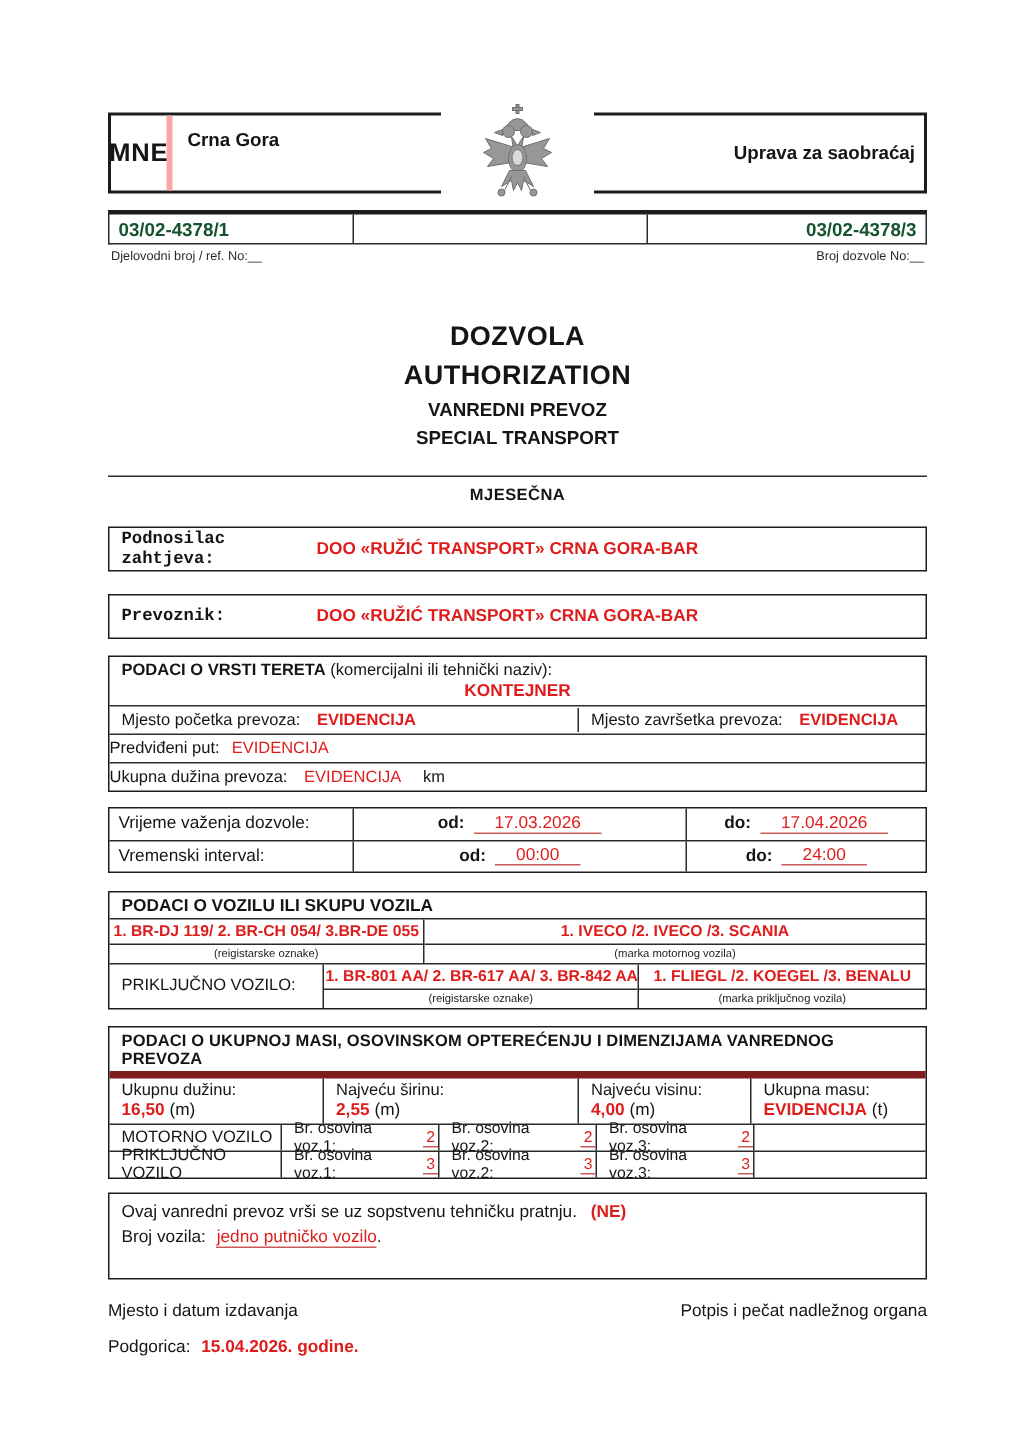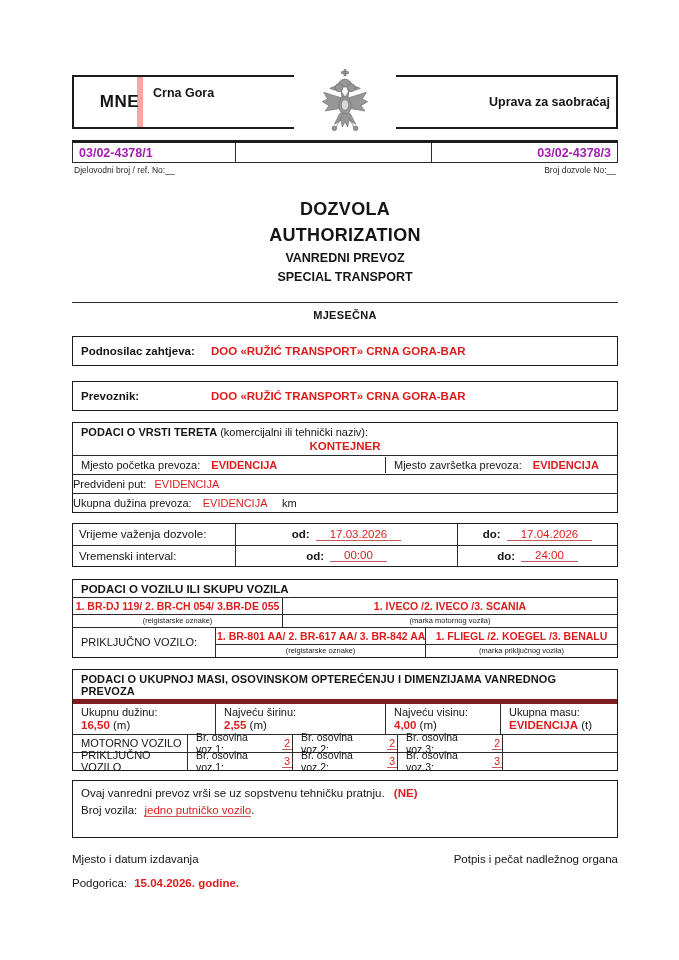--- a/index.html
+++ b/index.html
@@ -2,43 +2,43 @@
 <html><head>
 <meta charset="utf-8">
 <style>
   * { box-sizing: border-box; margin: 0; padding: 0; }
   body { background:#fff; font-family:"Liberation Sans", sans-serif; }
   .page { position:relative; width:679px; height:960px; background:#ffffff; color:#151515; overflow:hidden; }
   .content { position:absolute; left:72px; top:75px; width:546px; }
 
   
   .header-box { position:relative; height:54px; border:2px solid #1c1c1c; display:flex; }
-  .mne-cell { width:41px; border-right:6px solid #fca5a5; display:flex; align-items:center; justify-content:center; font-weight:bold; font-size:17px; letter-spacing:.5px;margin-left:28px; }
+  .mne-cell { width:41px; border-right:4px solid #fca5a5; display:flex; align-items:center; justify-content:center; font-weight:bold; font-size:17px; letter-spacing:.5px; }
   .country-cell { flex:1; padding:8px 0 0 10px; font-weight:bold; font-size:12.5px; line-height:1.3; }
   .authority-cell { display:flex; align-items:center; padding-right:6px; font-weight:bold; font-size:12.5px; }
   .coa { position:absolute; left:50%; top:-11px; transform:translateX(-50%); width:102px; height:74px; background:#fff; display:flex; align-items:center; justify-content:center; }
 
   
   .ref-row { margin-top:11px; display:flex; border:1px solid #2b2b2b; border-top:3px solid #1c1c1c; height:23px; }
-  .ref-row .rc { display:flex; align-items:center; font-weight:bold; font-size:12.5px; color:#a21caf; }
+  .ref-row .rc { display:flex; align-items:center; font-weight:bold; font-size:12.5px; color:#14532d; }
   .rc1 { width:163px; border-right:1px solid #2b2b2b; padding:0 6px; }
   .rc2 { flex:1; border-right:1px solid #2b2b2b; }
   .rc3 { width:185px; padding:0 6px; justify-content:flex-end; }
   .ref-labels { display:flex; justify-content:space-between; font-size:8.5px; color:#2a2a2a; margin-top:2px; padding:0 2px; }
 
   
-  .titles { text-align:center; margin-top:21px; }
+  .titles { text-align:center; margin-top:36px; }
   .t1 { font-size:18px; font-weight:bold; line-height:1.45; letter-spacing:.3px; }
   .t2 { font-size:12.5px; font-weight:bold; line-height:1.35; margin-top:2px; }
   .hr { border-top:1.5px solid #2b2b2b; margin-top:16px; }
   .period { text-align:center; font-weight:bold; font-size:11px; margin-top:6px; letter-spacing:.3px; }
 
   
   .party-box { border:1.5px solid #1c1c1c; height:30px; display:flex; align-items:center; padding-left:8px; font-size:11.5px; }
-  .party-box .lbl { font-weight:bold; width:130px; }
+  .party-box .lbl { font-weight:bold; width:130px;font-family:Liberation Mono, monospace; }
   .red-b { color:#de1c1c; font-weight:bold; }
   .red { color:#de1c1c; }
 
   
   .cargo-box { border:1.5px solid #1c1c1c; margin-top:11px; font-size:11px; }
   .cargo-title { padding:3px 8px 1px; }
   .cargo-title .b { font-weight:bold; }
   .cargo-type { text-align:center; font-weight:bold; color:#de1c1c; font-size:11.5px; padding:1px 0 3px; }
   .cargo-row { border-top:1px solid #2b2b2b; display:flex; min-height:19px; align-items:center; }
   .cargo-row .c1 { width:313px; border-right:1px solid #2b2b2b; padding:2px 0 2px 8px; }

